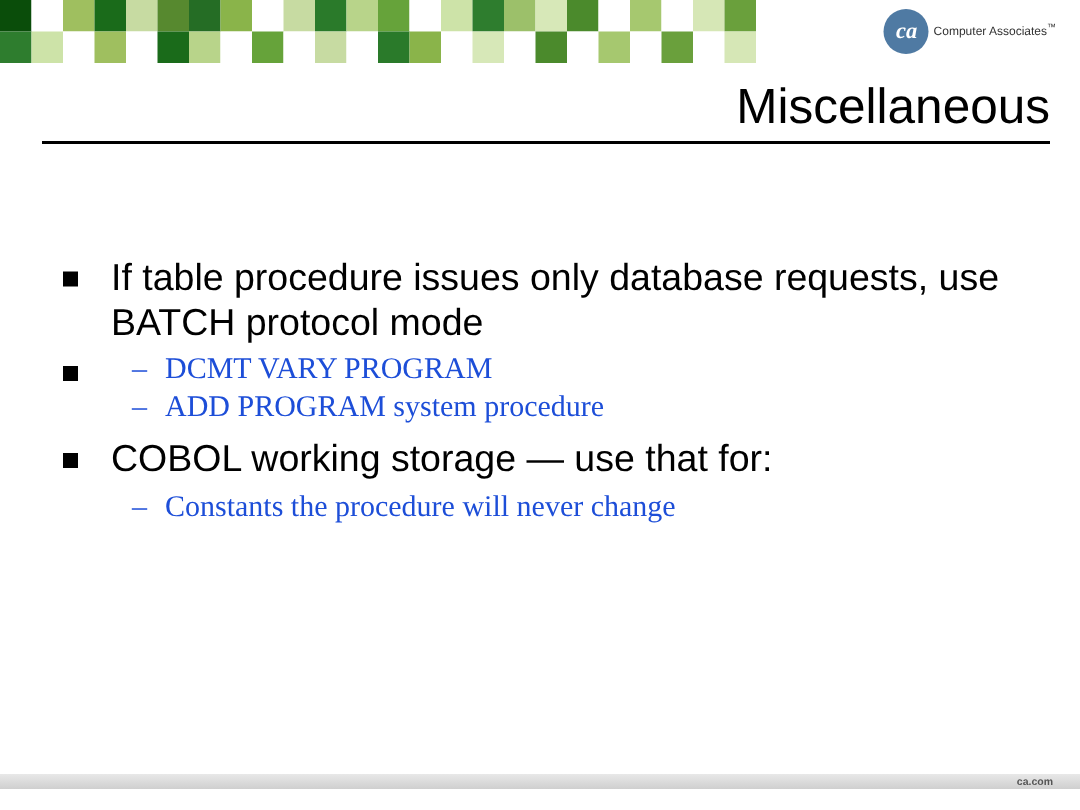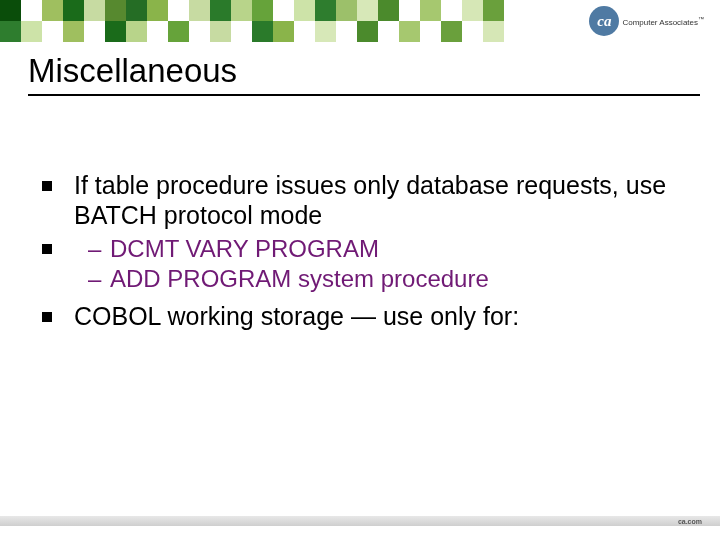--- a/index.html
+++ b/index.html
@@ -53,20 +53,21 @@
     font-size: 8px;
     color: #333;
     line-height: 1;
   }
   .ca-text .tm { font-size: 6px; vertical-align: super; }
   .title-wrap {
     position: absolute;
     top: 52px;
     left: 28px;
     right: 20px;
+    text-align: right;
   }
   .title {
     font-size: 33px;
     color: #000;
     margin: 0 0 4px 0;
     font-weight: normal;
     letter-spacing: 0px;
   }
   .title-underline {
     border-bottom: 2px solid #000;
@@ -102,24 +103,25 @@
     background: #000;
   }
   ul.sub {
     list-style: none;
     margin: 4px 0 8px 0;
     padding: 0;
   }
   ul.sub > li {
     position: relative;
     padding-left: 22px;
-    font-size: 24px;
+    font-size: 20px;
     line-height: 1.25;
-    color: #701a75;
+    color: #1d4ed8;
     margin-left: 14px;
+    font-family: Liberation Serif, serif;
   }
   ul.sub > li::before {
     content: "–";
     position: absolute;
     left: 0;
     top: 0;
   }
   .footer-bar {
     position: absolute;
     left: 0;
@@ -209,19 +211,20 @@
   <div class="title-underline"></div>
 </div>
 
 <div class="content">
   <ul class="bullets" id="bullets">
       <li><span>If table procedure issues only database requests, use BATCH protocol mode</span></li>
       <li><ul class="sub">
           <li>DCMT VARY PROGRAM</li>
           <li>ADD PROGRAM system procedure</li>
         </ul></li>
-      <li><span>COBOL working storage — use only for:</span><ul class="sub">
+      <li><span>COBOL working storage — use that for:</span><ul class="sub">
+          <li>Constants the procedure will never change</li>
         </ul></li>
     </ul>
 </div>
 
 <div class="footer-bar"></div>
 <div class="footer-text">ca.com</div>
 
 </body></html>

